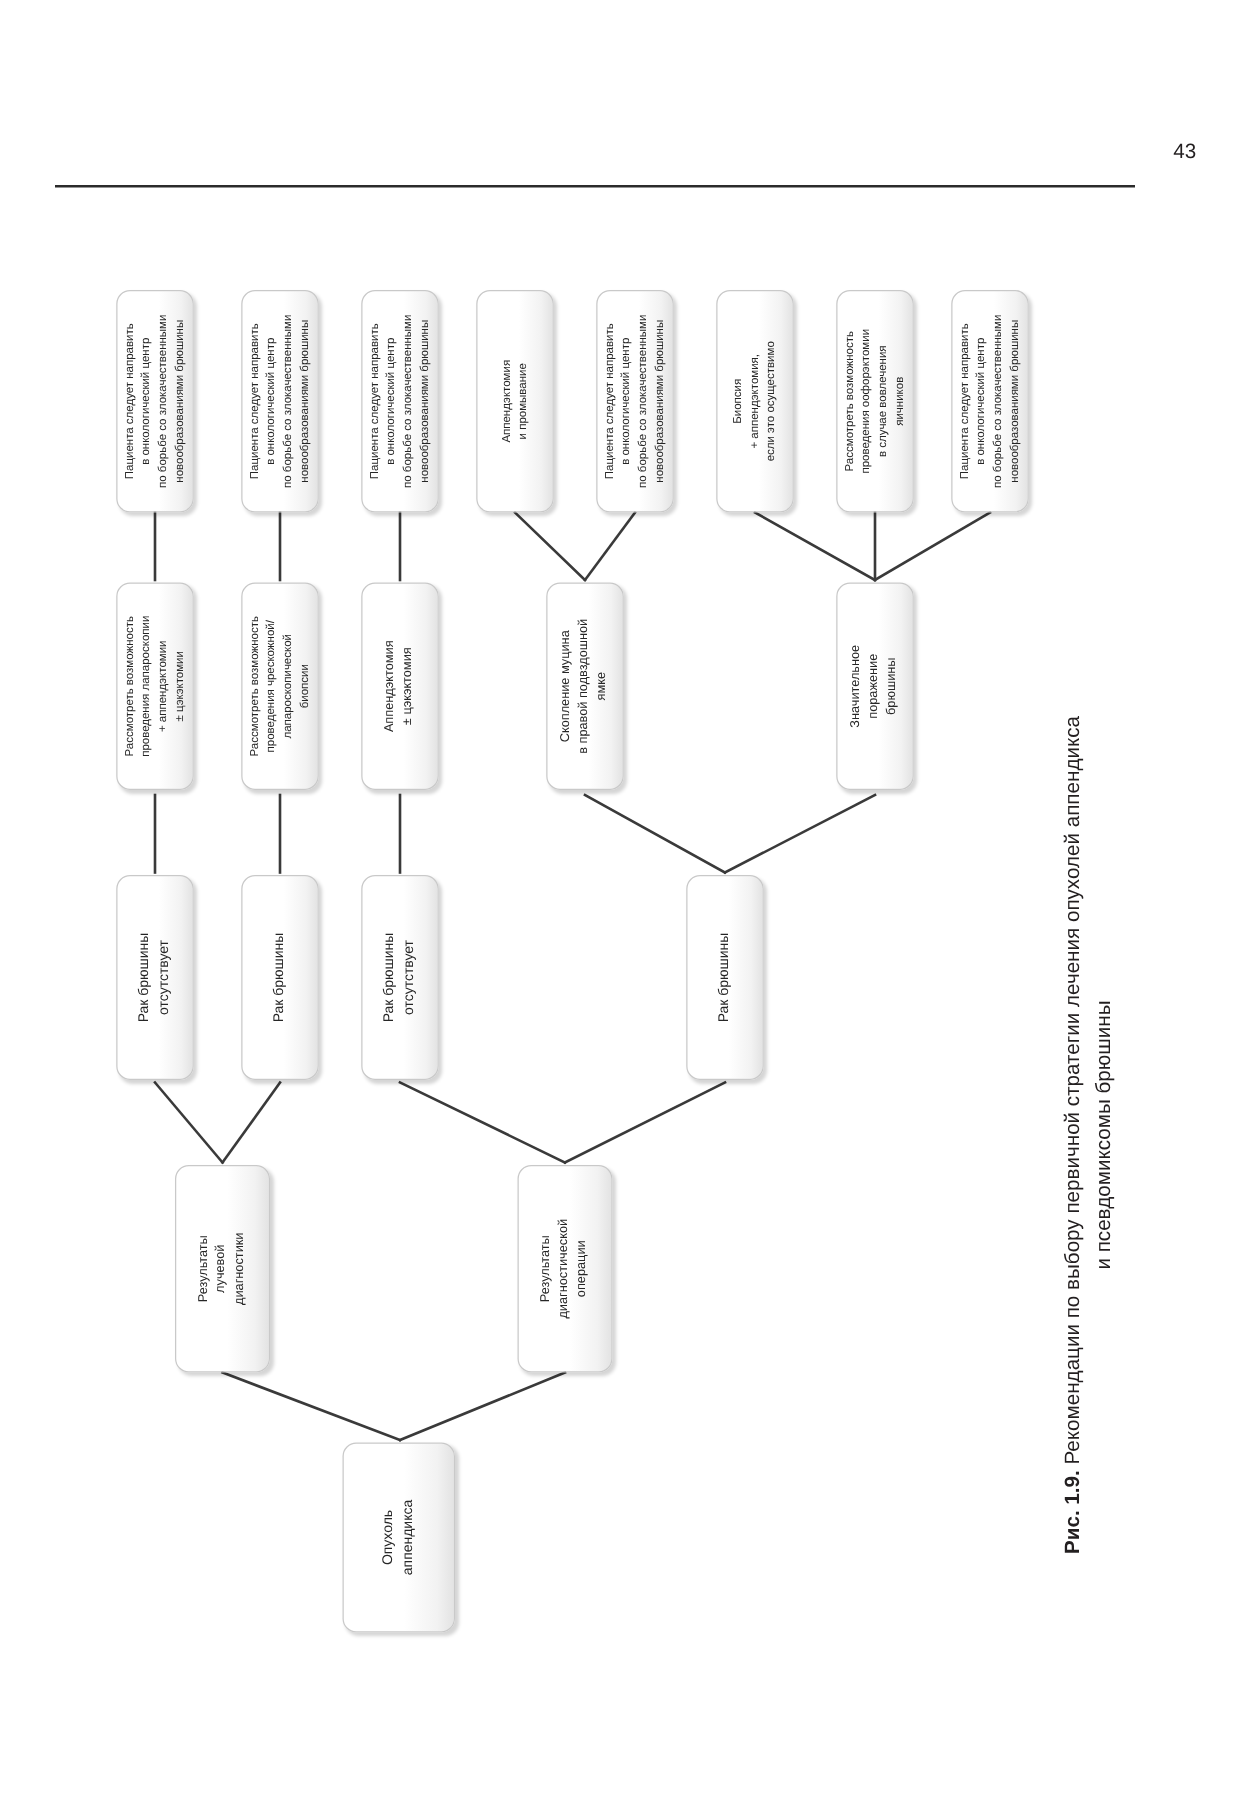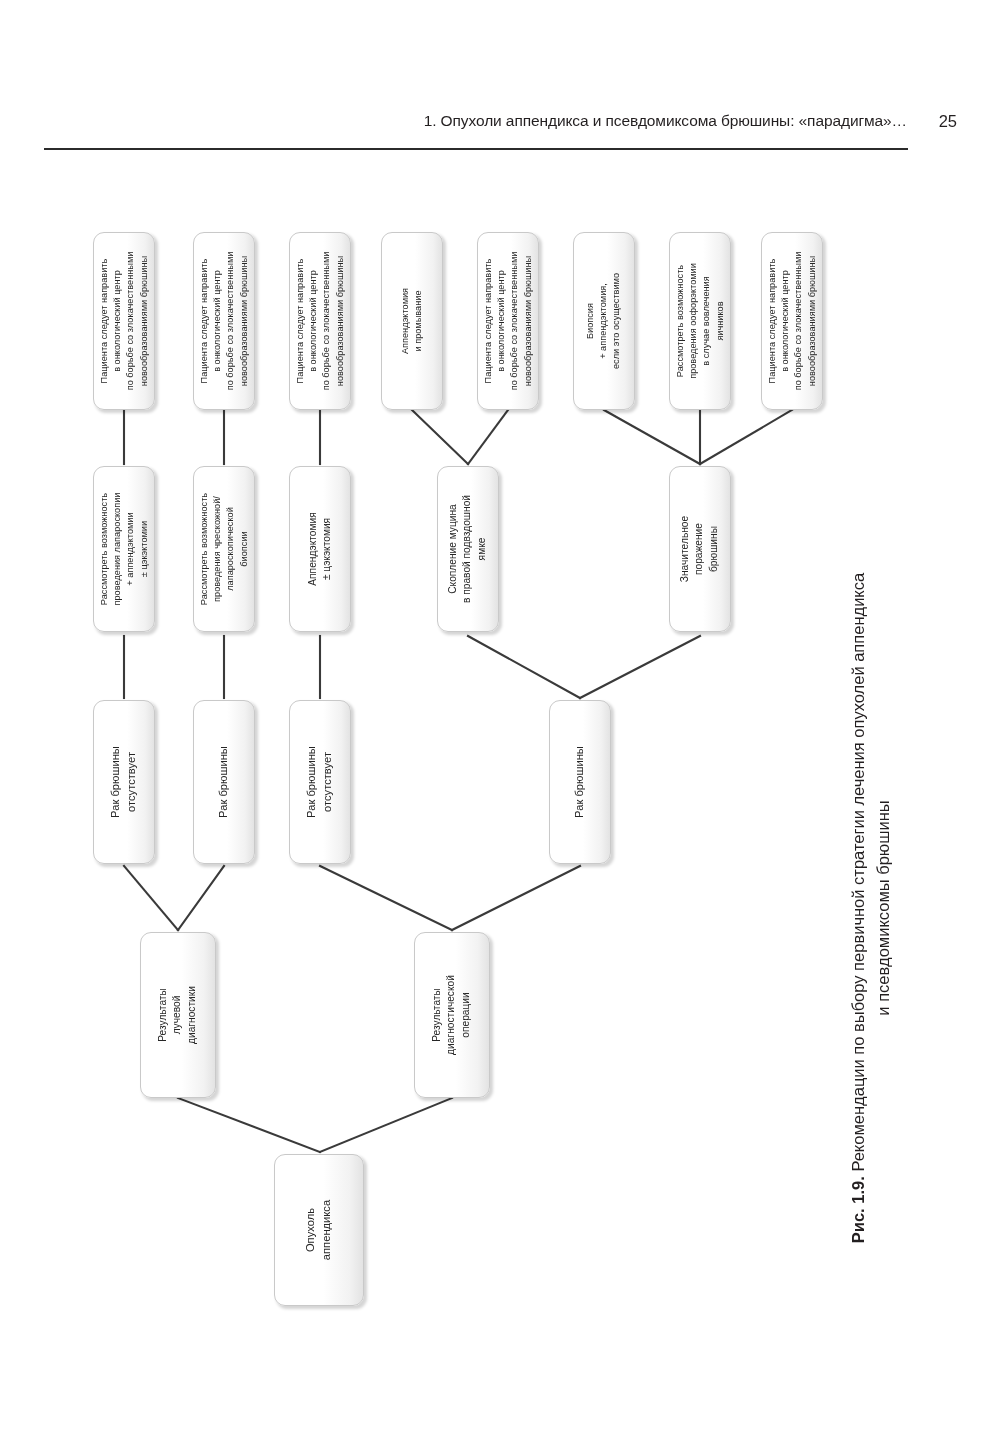--- a/index.html
+++ b/index.html
@@ -112,22 +112,21 @@
   .node .rot .ln { display: block; }
 
   .node.small .rot { font-size: 9.2px; line-height: 13.2px; }
   .node.mid   .rot { font-size: 10.2px; line-height: 14.4px; }
   .node.big   .rot { font-size: 11.2px; line-height: 15.6px; }
 </style>
 </head>
 <body>
 
 <div id="running-head">
-  <span class="rh-text">1. Опухоли аппендикса и псевдомиксома брюшины: «парадигма»…</span>
-  <span class="rh-page">25</span>
+  <span class="rh-page">43</span>
 </div>
 <div id="head-rule"></div>
 
 <div id="flow-canvas">
 
   <svg id="edges" viewBox="0 0 840 1360" xmlns="http://www.w3.org/2000/svg">
     <g stroke="#3a3a3a" stroke-width="2.1" fill="none" stroke-linecap="square">
 
       <path d="M 320 1152 L 178 1098"></path>
       <path d="M 320 1152 L 452 1098"></path>

